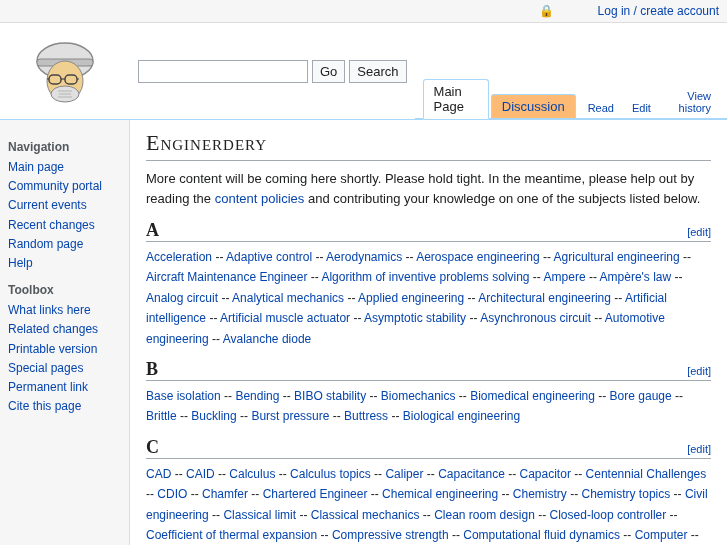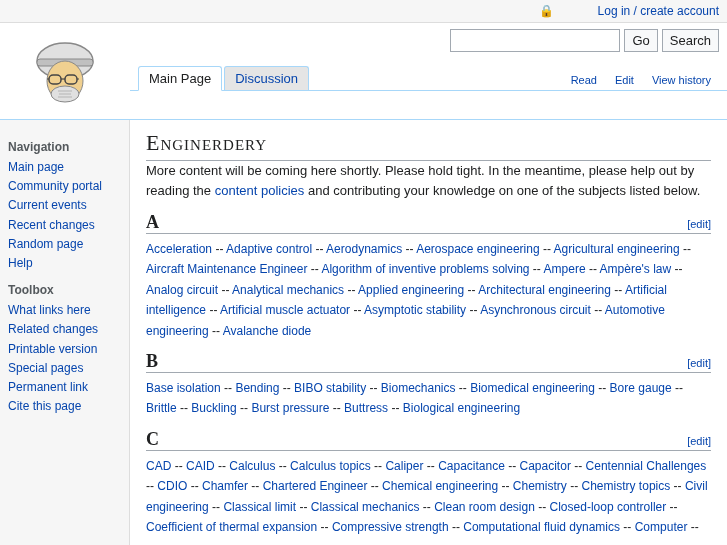--- a/index.html
+++ b/index.html
@@ -34,34 +34,33 @@
       padding: 8px;
       background: #fff;
     }
     #logo-svg {
       width: 80px;
       height: 80px;
     }
     #nav-and-search {
       flex: 1;
       display: flex;
-      flex-direction: column;
     }
     #tabs-row {
       display: flex;
       align-items: flex-end;
       padding: 0 8px;
       margin-top: 8px;
       border-bottom: 1px solid #a7d7f9;
       gap: 2px;
     }
     .tab {
       padding: 4px 10px;
       font-size: 13px;
-      background: #e5e5e5;
+      background: #fdba74;
       border: 1px solid #a7d7f9;
       border-bottom: none;
       cursor: pointer;
       color: #0645ad;
       text-decoration: none;
       border-radius: 3px 3px 0 0;
     }
     .tab.active {
       background: #ffffff;
       color: #202122;
@@ -130,20 +129,21 @@
       flex: 1;
       padding: 10px 16px;
       background: #ffffff;
       min-width: 0;
     }
     #page-title-heading {
       font-family: 'Linux Libertine', 'Georgia', serif;
       font-size: 22px;
       font-weight: normal;
       border-bottom: 1px solid #a2a9b1;
+      margin-bottom: 8px;
       padding-bottom: 4px;
       font-variant: small-caps;
       letter-spacing: 1px;
     }
     #intro-text {
       font-size: 13px;
       line-height: 1.5;
       margin-bottom: 12px;
       color: #202122;
     }

